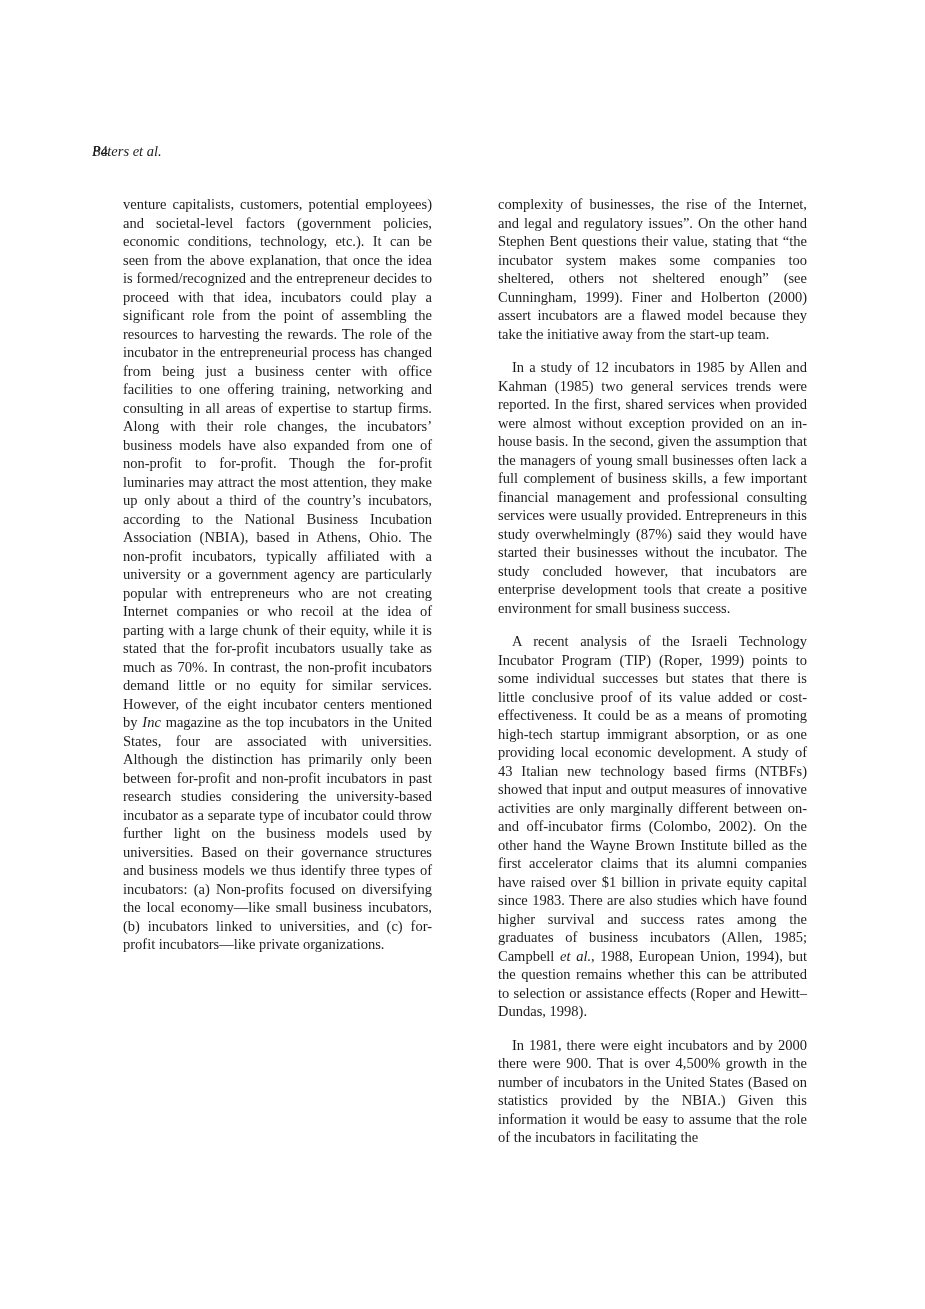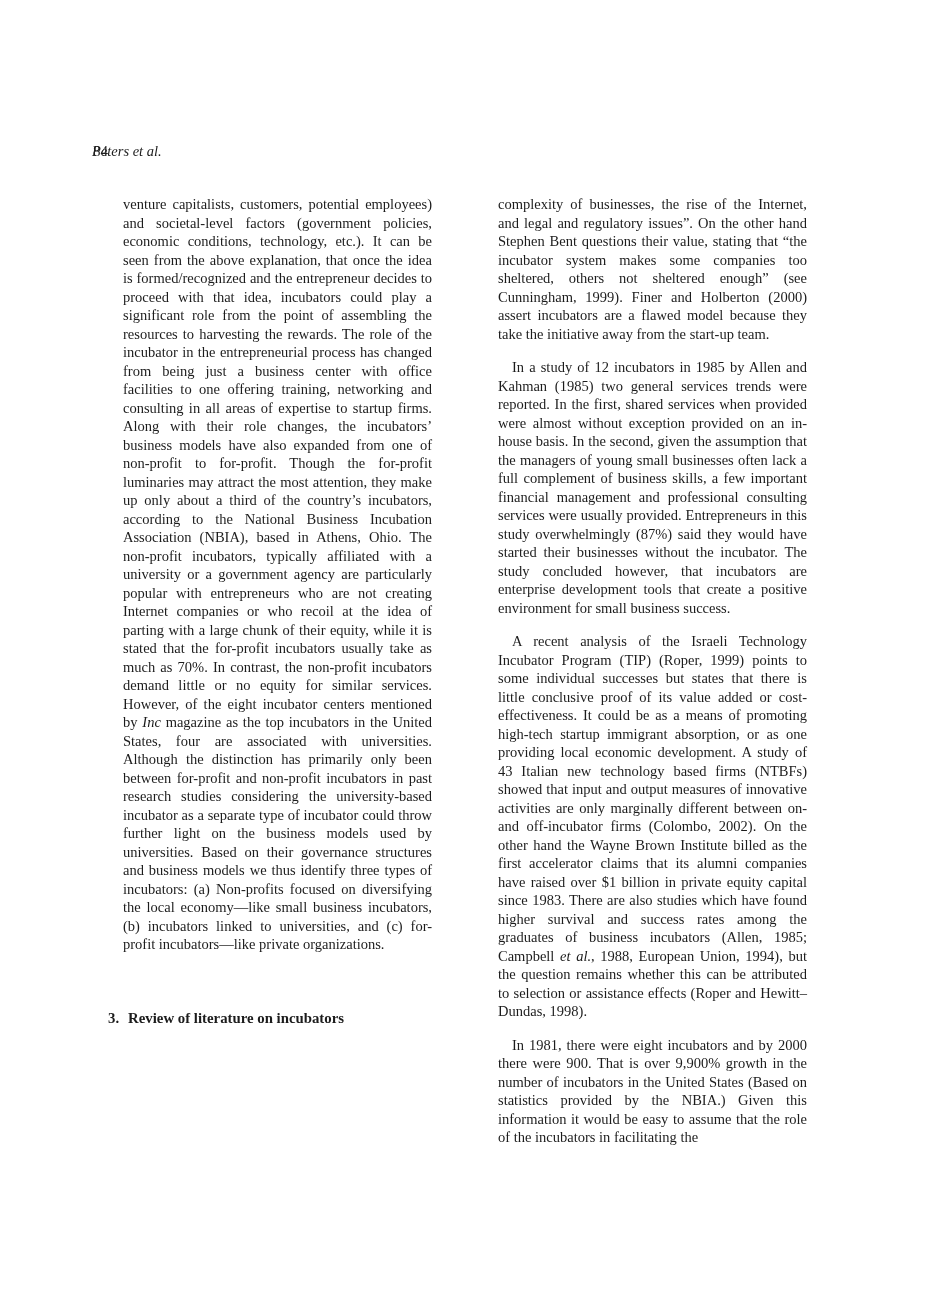--- a/index.html
+++ b/index.html
@@ -59,21 +59,20 @@
 
 <div class="page-number">84</div>
 
 <div class="running-head">Peters et al.</div>
 
 <div class="column column-left">
     <p class="para"><span>venture capitalists, customers, potential employees) and societal-level factors (government policies, economic conditions, technology, etc.). It can be seen from the above explanation, that once the idea is formed/recognized and the entrepreneur decides to proceed with that idea, incubators could play a significant role from the point of assembling the resources to harvesting the rewards. The role of the incubator in the entrepreneurial process has changed from being just a business center with office facilities to one offering training, networking and consulting in all areas of expertise to startup firms. Along with their role changes, the incubators’ business models have also expanded from one of non-profit to for-profit. Though the for-profit luminaries may attract the most attention, they make up only about a third of the country’s incubators, according to the National Business Incubation Association (NBIA), based in Athens, Ohio. The non-profit incubators, typically affiliated with a university or a government agency are particularly popular with entrepreneurs who are not creating Internet companies or who recoil at the idea of parting with a large chunk of their equity, while it is stated that the for-profit incubators usually take as much as 70%. In contrast, the non-profit incubators demand little or no equity for similar services. However, of the eight incubator centers mentioned by </span><span class="it">Inc</span><span> magazine as the top incubators in the United States, four are associated with universities. Although the distinction has primarily only been between for-profit and non-profit incubators in past research studies considering the university-based incubator as a separate type of incubator could throw further light on the business models used by universities. Based on their governance structures and business models we thus identify three types of incubators: (a) Non-profits focused on diversifying the local economy—like small business incubators, (b) incubators linked to universities, and (c) for-profit incubators—like private organizations.</span></p>
   </div>
 
 <div class="section-block">
-  <h2 class="section-heading"><span class="heading-num">3.</span><span>Review of literature on incubators</span></h2>
 </div>
 
 <div class="column column-right">
     <p class="para"><span>complexity of businesses, the rise of the Internet, and legal and regulatory issues”. On the other hand Stephen Bent questions their value, stating that “the incubator system makes some companies too sheltered, others not sheltered enough” (see Cunningham, 1999). Finer and Holberton (2000) assert incubators are a flawed model because they take the initiative away from the start-up team.</span></p>
     <p class="para indent"><span>In a study of 12 incubators in 1985 by Allen and Kahman (1985) two general services trends were reported. In the first, shared services when provided were almost without exception provided on an in-house basis. In the second, given the assumption that the managers of young small businesses often lack a full complement of business skills, a few important financial management and professional consulting services were usually provided. Entrepreneurs in this study overwhelmingly (87%) said they would have started their businesses without the incubator. The study concluded however, that incubators are enterprise development tools that create a positive environment for small business success.</span></p>
     <p class="para indent"><span>A recent analysis of the Israeli Technology Incubator Program (TIP) (Roper, 1999) points to some individual successes but states that there is little conclusive proof of its value added or cost-effectiveness. It could be as a means of promoting high-tech startup immigrant absorption, or as one providing local economic development. A study of 43 Italian new technology based firms (NTBFs) showed that input and output measures of innovative activities are only marginally different between on- and off-incubator firms (Colombo, 2002). On the other hand the Wayne Brown Institute billed as the first accelerator claims that its alumni companies have raised over $1 billion in private equity capital since 1983. There are also studies which have found higher survival and success rates among the graduates of business incubators (Allen, 1985; Campbell </span><span class="it">et al.</span><span>, 1988, European Union, 1994), but the question remains whether this can be attributed to selection or assistance effects (Roper and Hewitt–Dundas, 1998).</span></p>
-    <p class="para indent"><span>In 1981, there were eight incubators and by 2000 there were 900. That is over 9,900% growth in the number of incubators in the United States (Based on statistics provided by the NBIA.) Given this information it would be easy to assume that the role of the incubators in facilitating the</span></p>
+    <p class="para indent"><span>In 1981, there were eight incubators and by 2000 there were 900. That is over 4,500% growth in the number of incubators in the United States (Based on statistics provided by the NBIA.) Given this information it would be easy to assume that the role of the incubators in facilitating the</span></p>
   </div>
 
 </body></html>

